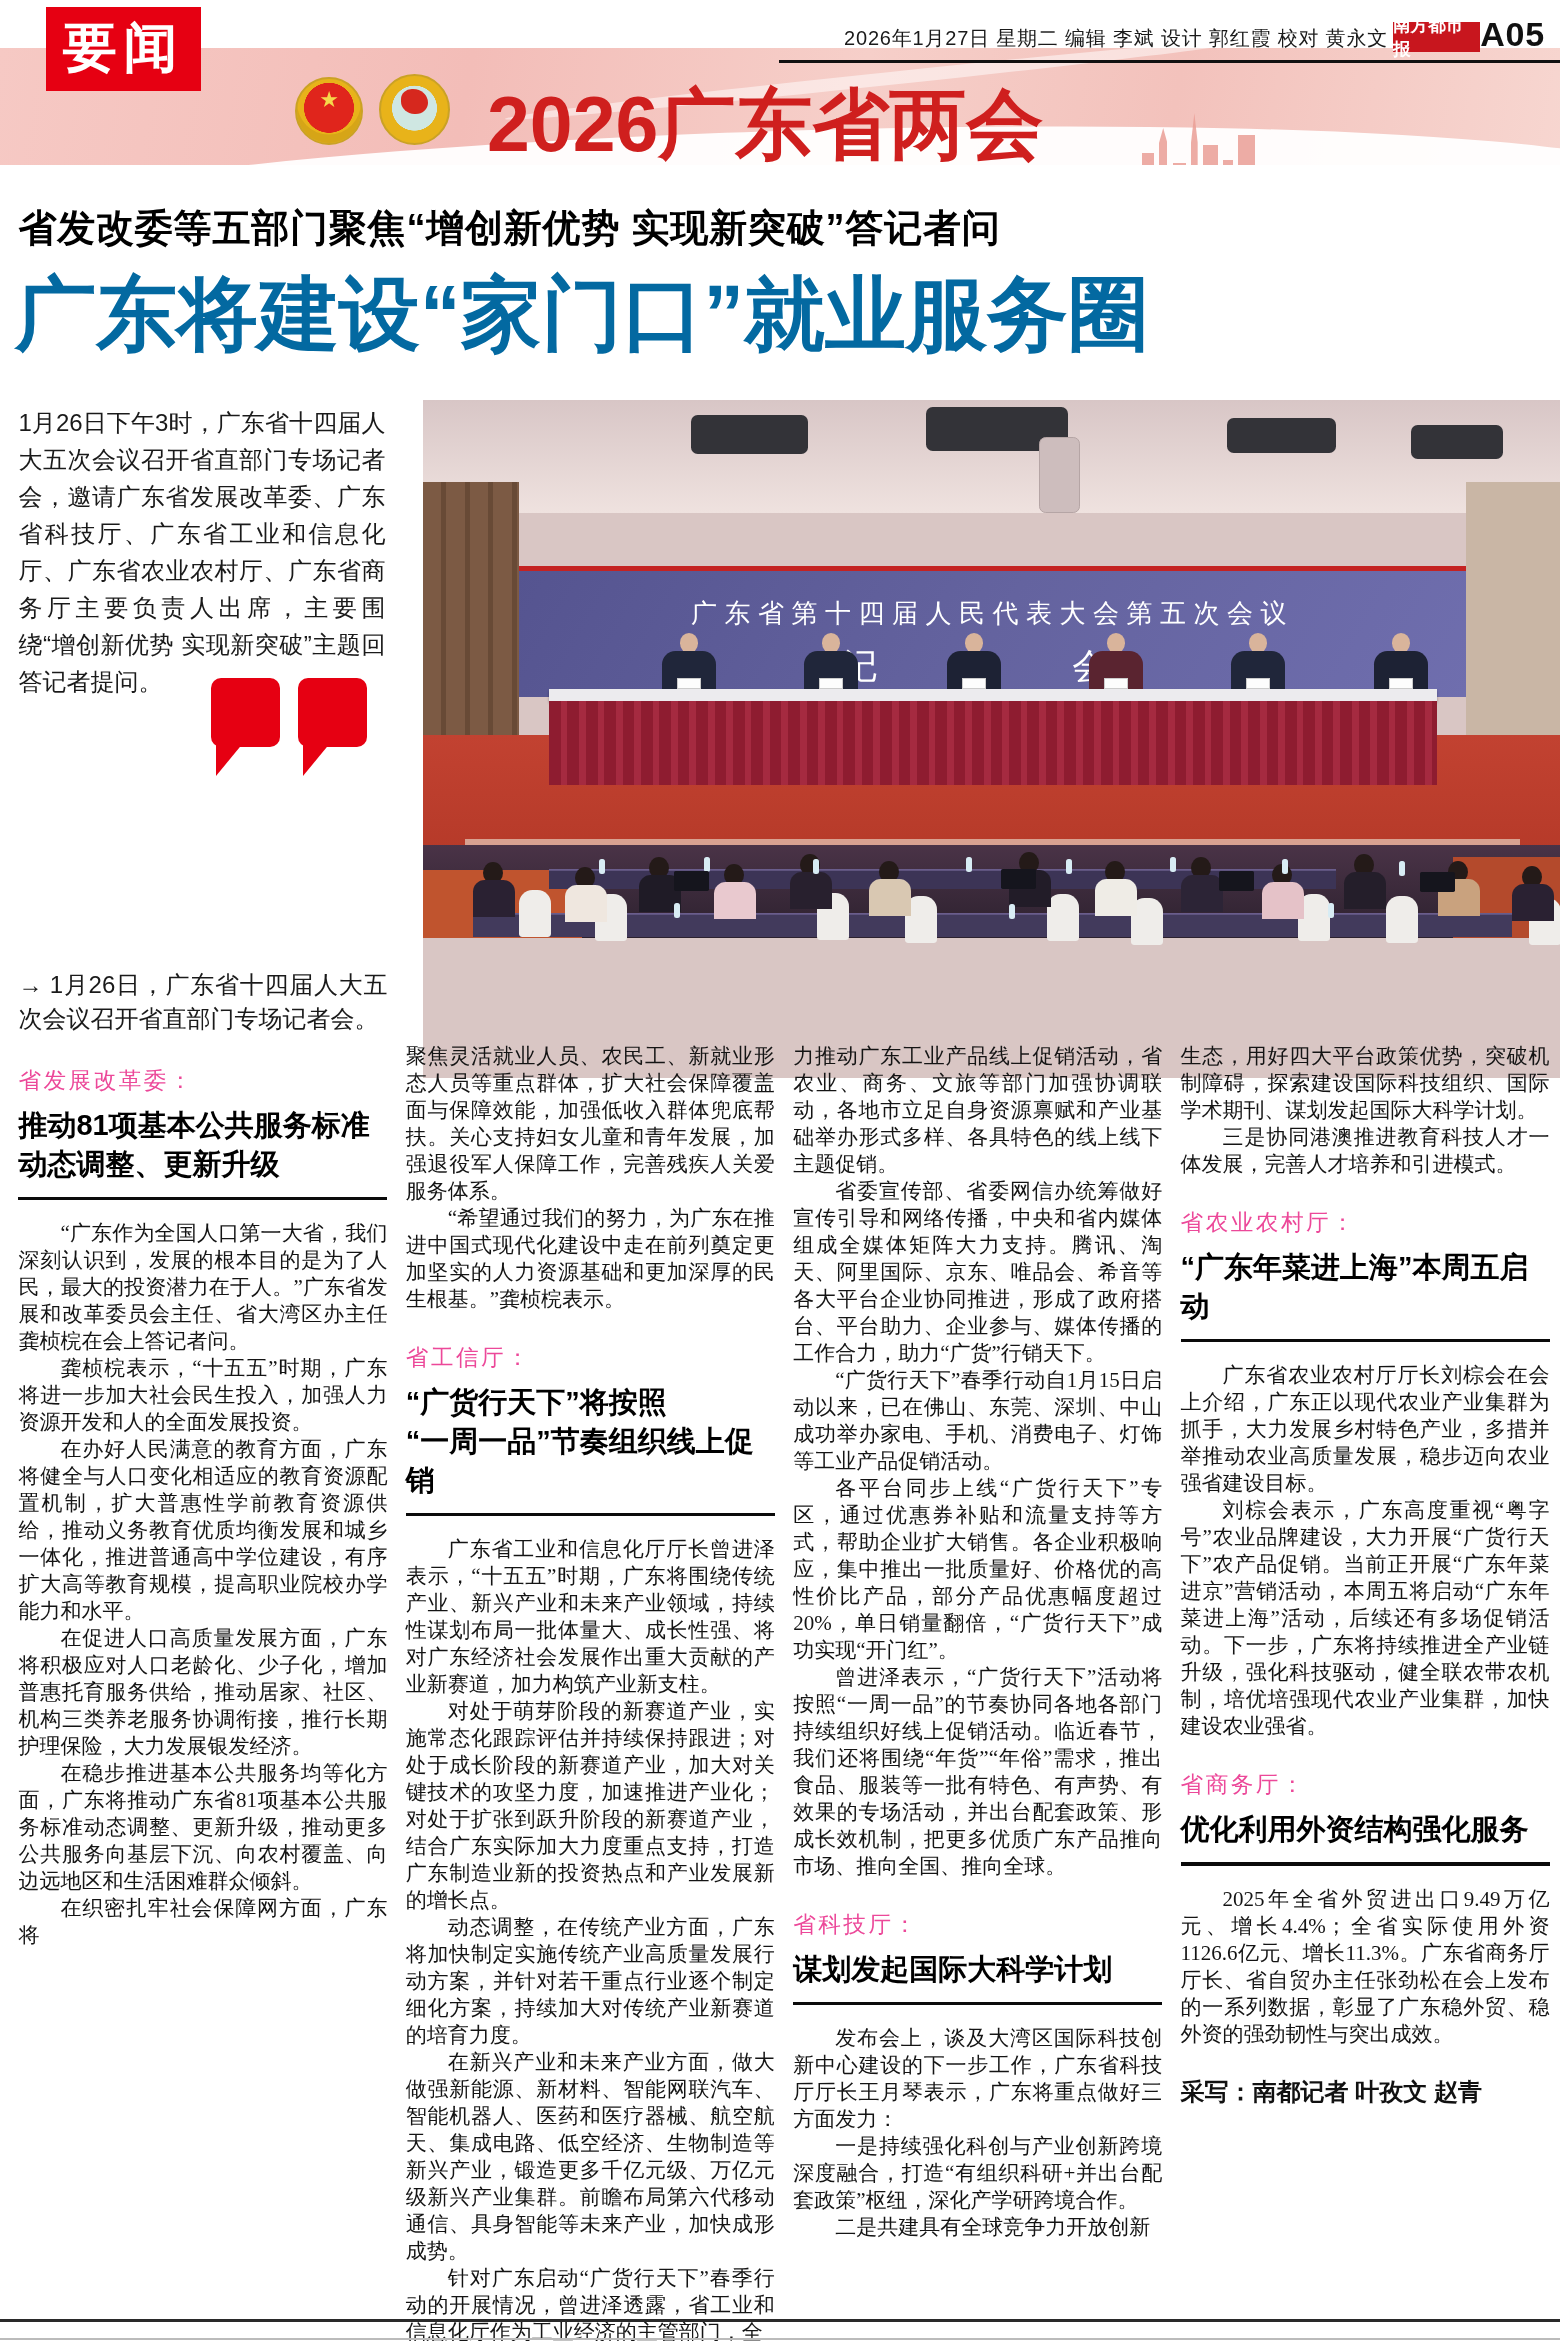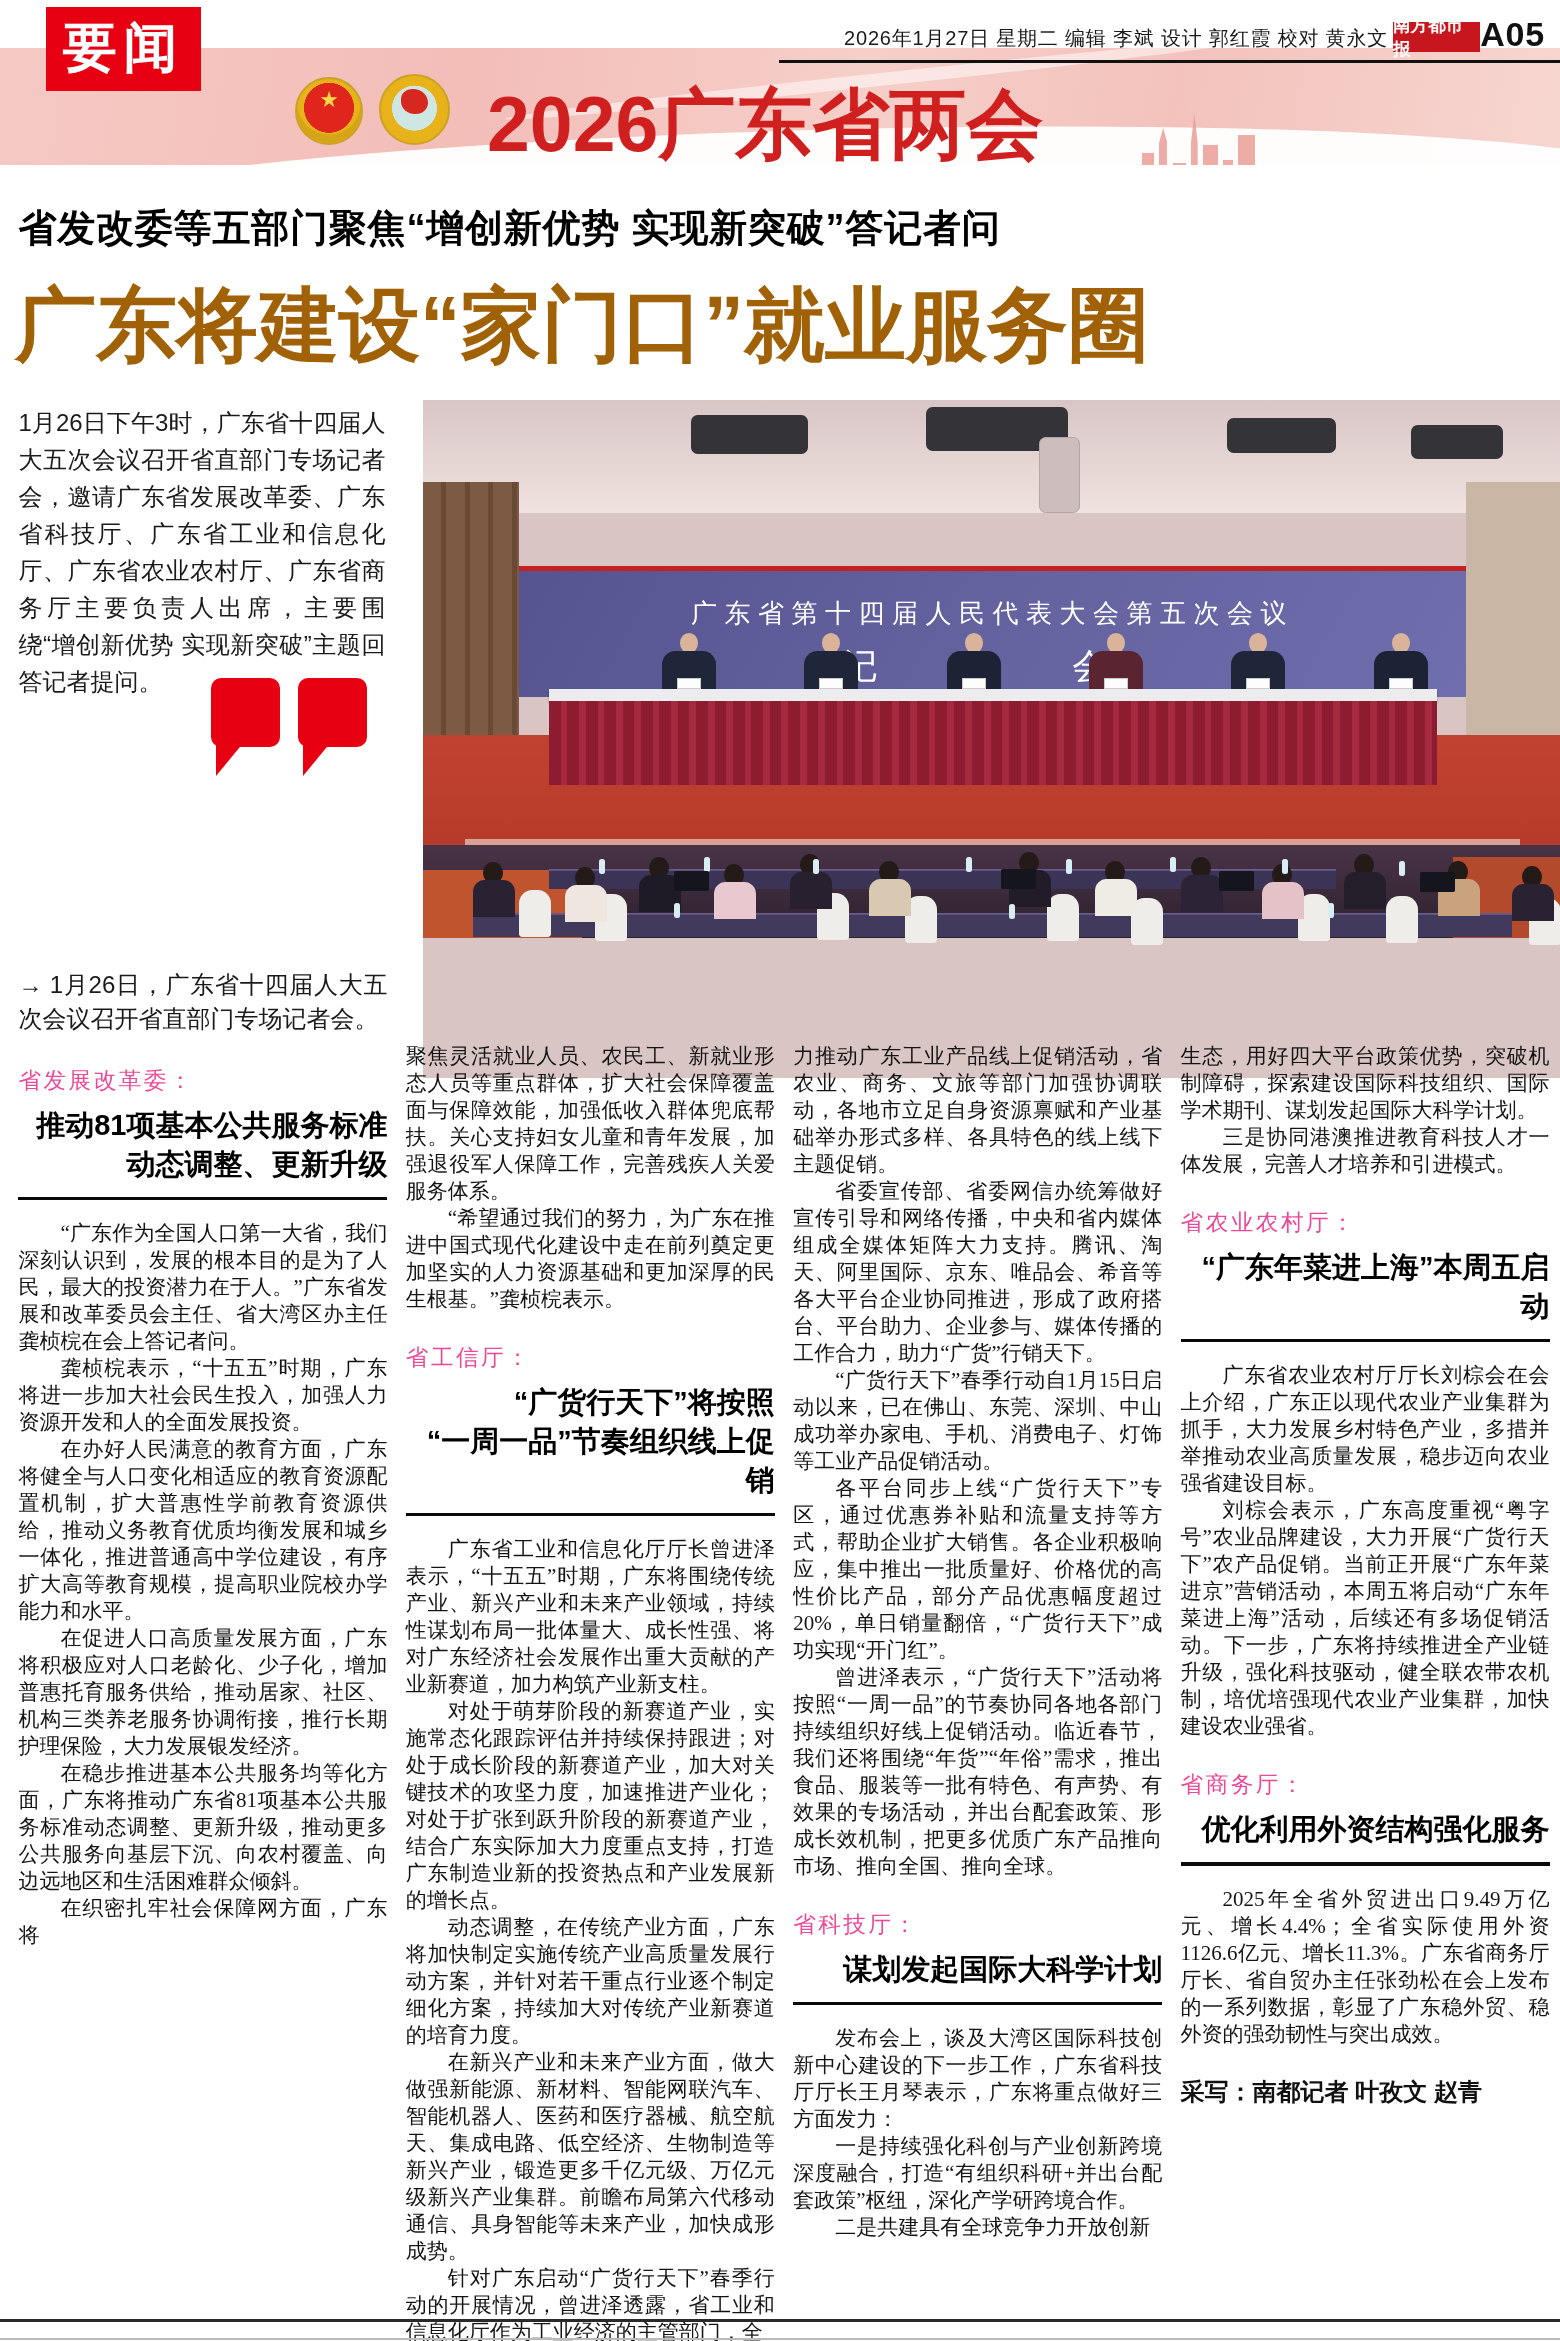--- a/index.html
+++ b/index.html
@@ -66,21 +66,21 @@
     border-radius:40% 55% 45% 50%;
   }
   .skyline{position:absolute;left:1139px;top:59px;width:151px;height:105px;z-index:2;opacity:.85;}
   .skyline div{position:absolute;bottom:0;background:#eb9f96;}
   
   .kicker{
     position:absolute;left:18.4px;top:203px;font-size:38px;font-weight:700;color:#000;
     font-family:"Liberation Sans",sans-serif;letter-spacing:0.8px;white-space:nowrap;
   }
   .main-head{
-    position:absolute;left:15px;top:272px;font-size:81px;font-weight:900;color:#a16207;
+    position:absolute;left:15px;top:261px;font-size:81px;font-weight:900;color:#0369a1;
     font-family:"Liberation Sans",sans-serif;letter-spacing:0;white-space:nowrap;
   }
   
   .lede{
     position:absolute;left:18.4px;top:404px;width:367px;font-size:24px;line-height:37px;
     font-family:"Liberation Sans",sans-serif;color:#1a1a1a;text-align:justify;
   }
   .quote-marks{position:absolute;left:211px;top:678px;width:168px;height:109px;}
   .qm{position:absolute;top:0;width:69px;height:69px;background:#e60012;border-radius:10px;}
   .qm:after{
@@ -133,21 +133,21 @@
   .col{width:369px;flex:0 0 369px;}
   .col.pad-top{padding-top:80px;}
   .caption{
     font-size:24px;line-height:34px;font-family:"Liberation Sans",sans-serif;font-weight:500;
     color:#1a1a1a;margin:5px 0 22px 0;text-align:justify;
   }
   .section{margin:28.5px 0 20px 0;}
   .col > .section:first-child{margin-top:0;}
   .sec-label{font-size:22.6px;color:#ec4899;letter-spacing:2.5px;margin-bottom:10px;}
   .sec-title{font-size:29px;line-height:39px;font-weight:900;color:#000;
-    font-family:"Liberation Sans",sans-serif;text-align:right;}
+    font-family:"Liberation Sans",sans-serif;}
   .sec-rule{height:3.4px;background:#0a0a0a;margin-top:13.4px;}
   .para{font-size:21px;line-height:27px;text-align:justify;margin:0;color:#141414;
     text-indent:2em;}
   .para.cont{text-indent:0;}
   .byline{font-size:24px;line-height:37px;font-weight:700;margin:25px 0 0 0;
     font-family:"Liberation Sans",sans-serif;}
   .byline p{margin:0;}
   
   .bot-rule1{position:absolute;left:0;right:0;top:2319px;height:2.5px;background:#2a2a2a;}
   .bot-rule2{position:absolute;left:0;right:0;top:2338px;height:1.7px;background:#bbb;}

